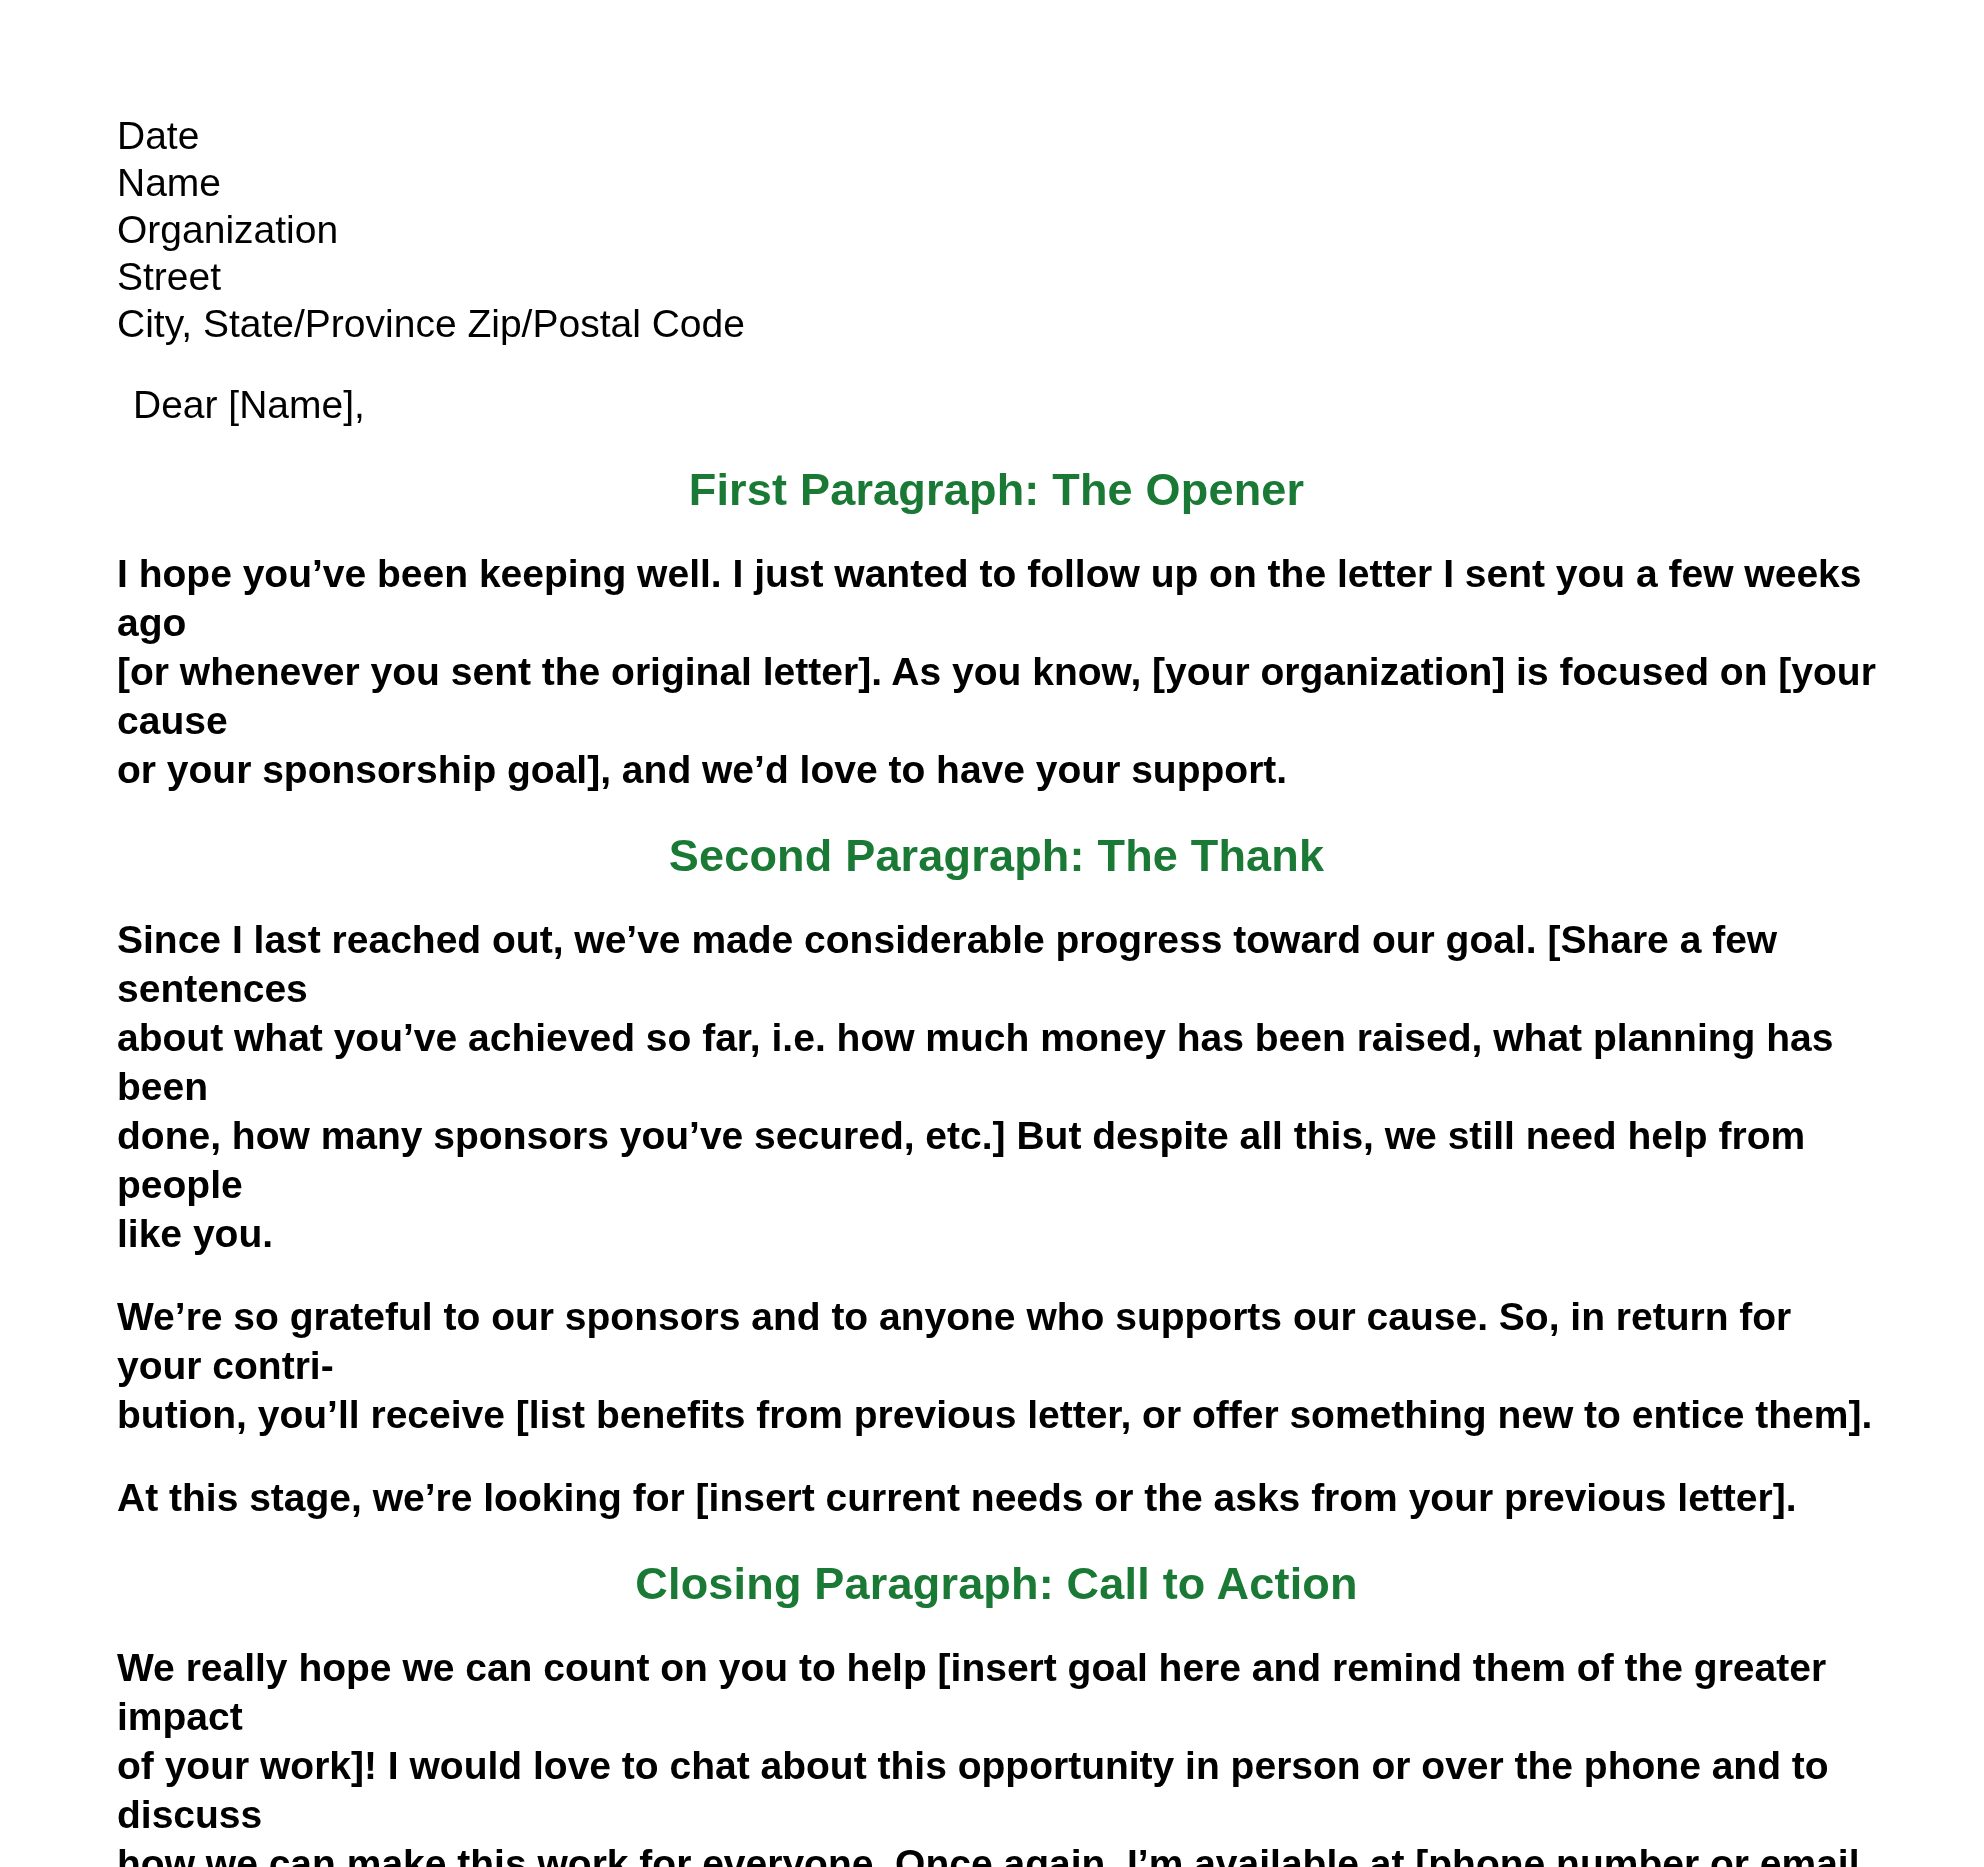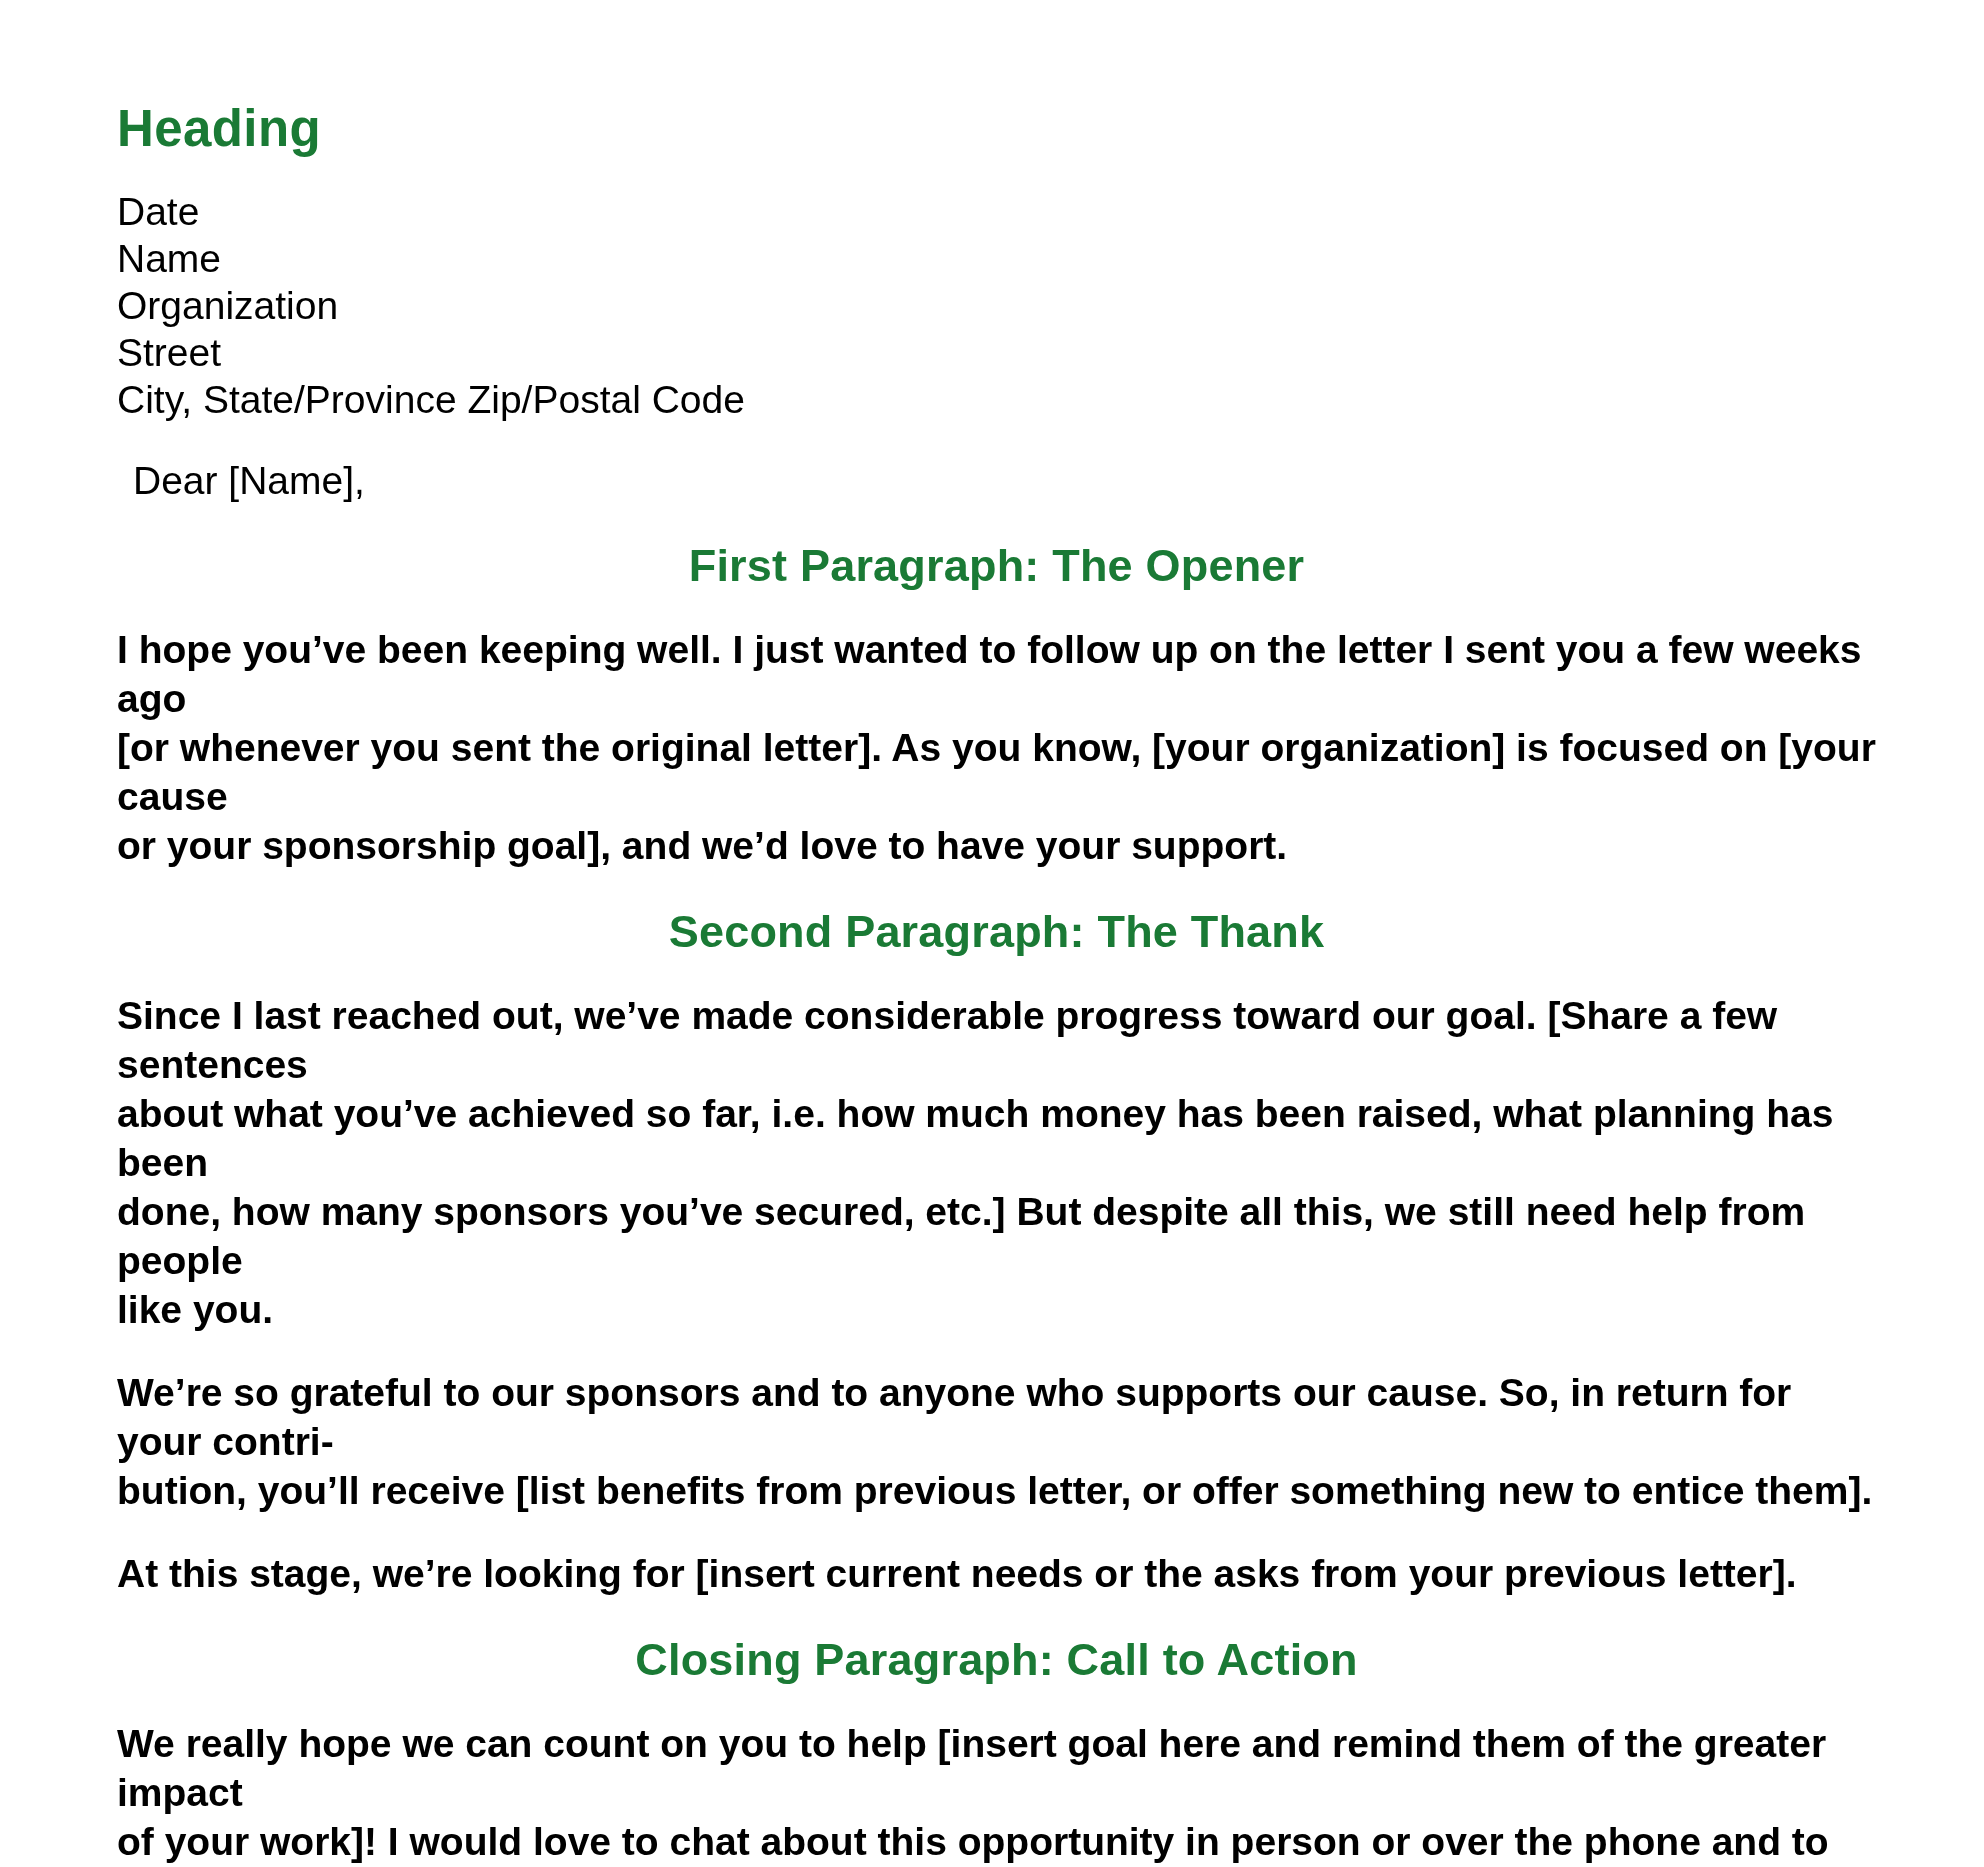--- a/index.html
+++ b/index.html
@@ -60,21 +60,20 @@
   .closing {
     margin: 34px 0 0 0;
     line-height: 49px;
   }
 </style>
 </head>
 <body>
 
 <div class="page">
 
-  <h1>Heading</h1>
 
   <p class="address">Date
 Name
 Organization
 Street
 City, State/Province Zip/Postal Code</p>
 
   <p class="salutation">Dear [Name],</p>
 
   <h2>First Paragraph: The Opener</h2>

